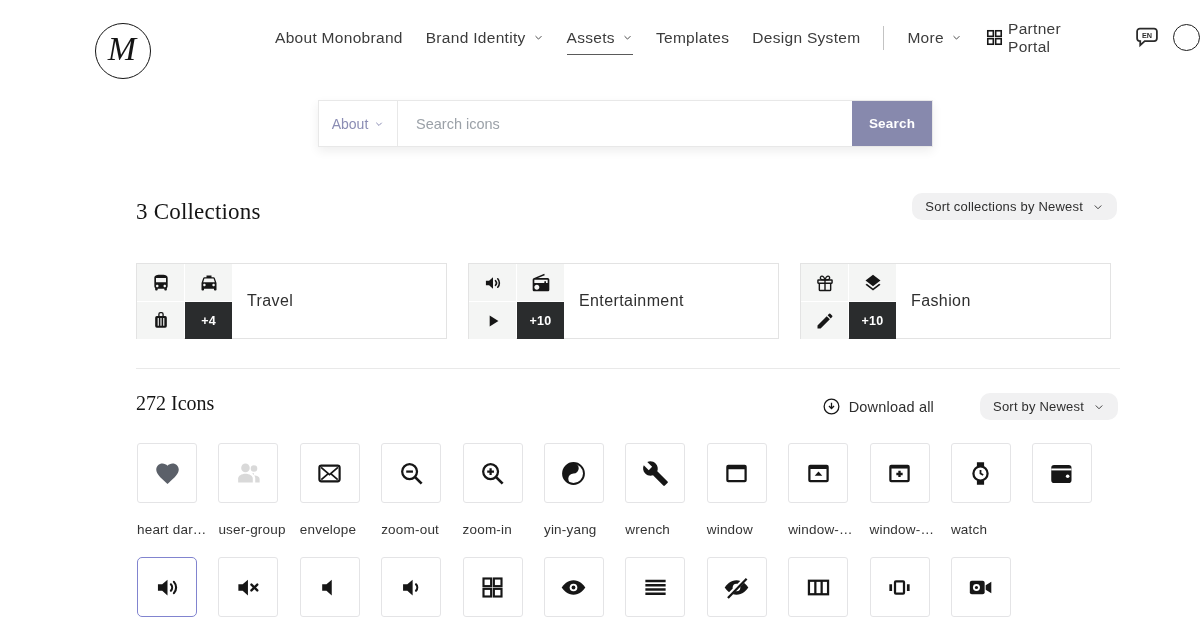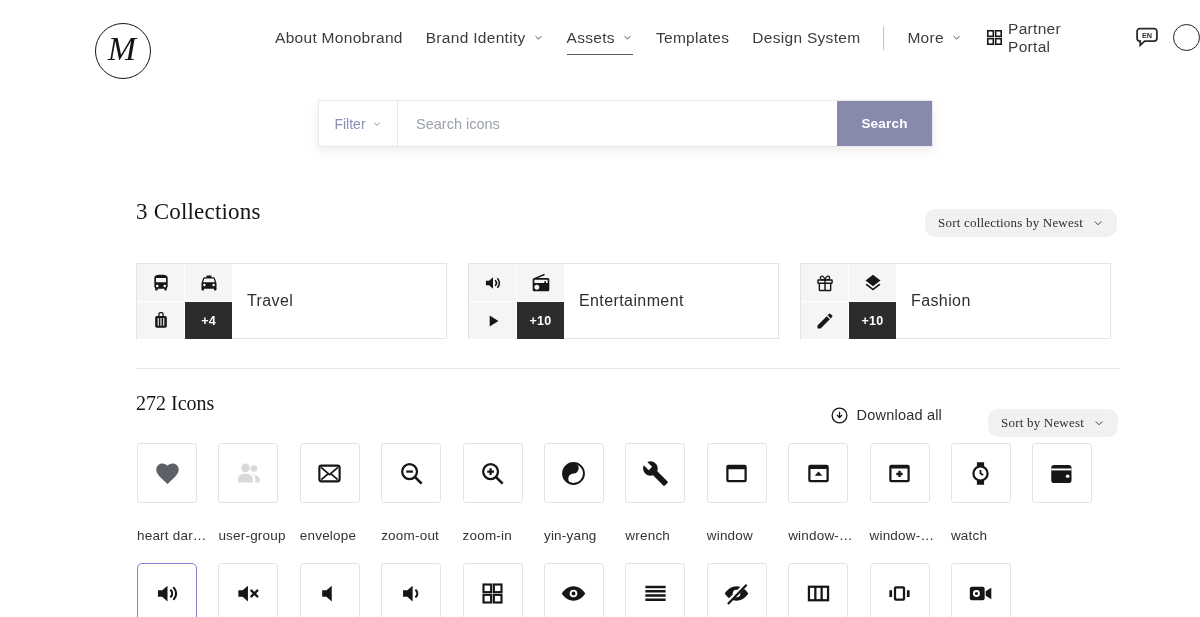--- a/index.html
+++ b/index.html
@@ -24,25 +24,25 @@
   .lang { display:inline-flex; margin-left:34px; cursor:pointer; color:#2b2b2b; }
   .lang svg { width:26px; height:25px; }
   .edge-circle { width:27px; height:27px; border:1.7px solid #1d1d1d; border-radius:50%; margin-left:13px; flex:0 0 auto; cursor:pointer; }
 
   
   .searchbar { position:absolute; left:318px; top:100px; width:615px; height:47px; background:#fff; border:1px solid #e8e8e8; box-shadow:0 4px 10px rgba(0,0,0,.07); display:flex; align-items:stretch; }
   .filter-btn { width:79px; flex:0 0 auto; background:transparent; border:none; border-right:1px solid #e8e8e8; color:#8b8db4; font-size:14px; display:flex; align-items:center; justify-content:center; gap:6px; cursor:pointer; font-family:inherit; }
   .filter-btn .chev svg { width:10px; height:10px; }
   .search-input { flex:1; border:none; outline:none; padding:0 18px; font-size:14.5px; color:#333; font-family:inherit; background:transparent; }
   .search-input::placeholder { color:#9ba1a8; }
-  .search-btn { width:95px; flex:0 0 auto; border:none; background:var(--accent,#8789ad); color:#fff; font-size:13.5px; font-weight:700; letter-spacing:.2px; cursor:pointer; font-family:inherit; }
+  .search-btn { width:80px; flex:0 0 auto; border:none; background:var(--accent,#8789ad); color:#fff; font-size:13.5px; font-weight:700; letter-spacing:.2px; cursor:pointer; font-family:inherit; }
 
   
   .serif-h1 { position:absolute; left:136px; top:199px; font-family:"Liberation Serif", serif; font-weight:500; font-size:23px; color:#141414; letter-spacing:.2px; }
-  .pill { display:inline-flex; align-items:center; gap:9px; background:#f1f1f2; border:none; border-radius:10px; padding:6px 13px; font-size:13px; color:#2e2e2e; letter-spacing:.2px; cursor:pointer; font-family:Liberation Serif, serif; white-space:nowrap;margin-top:16px; }
+  .pill { display:inline-flex; align-items:center; gap:9px; background:#f1f1f2; border:none; border-radius:10px; padding:6px 13px; font-size:13px; color:#2e2e2e; letter-spacing:.2px; cursor:pointer; font-family:Liberation Sans, sans-serif; white-space:nowrap; }
   .pill .chev svg { width:12px; height:12px; }
   .sort-collections { position:absolute; right:83px; top:193px; }
 
   
   .cards { position:absolute; left:136px; top:263px; display:flex; gap:21px; }
   .card { width:311px; height:76px; border:1px solid #e3e3e3; background:#fff; display:flex; align-items:stretch; cursor:pointer; }
   .tilegrid { flex:0 0 auto; display:grid; grid-template-columns:47px 47px; grid-template-rows:37px 37px; gap:1px; background:#fff; }
   .tile { background:#f4f5f4; display:flex; align-items:center; justify-content:center; color:#161616; }
   .tile .icon svg { width:20px; height:20px; }
   .tile.dark { background:var(--dark-tile,#2a2c2d); color:#fff; font-size:12.5px; font-weight:700; letter-spacing:.2px; }
@@ -56,21 +56,21 @@
   .download { display:flex; align-items:center; gap:8px; font-size:14.5px; color:#2e2e2e; letter-spacing:.2px; cursor:pointer; text-decoration:none; }
   .download .icon svg { width:19px; height:19px; }
 
   
   .icon-grid { position:absolute; left:137px; top:443px; display:grid; grid-template-columns:repeat(12,60px); column-gap:21.4px; row-gap:20px; }
   .cell { display:flex; flex-direction:column; cursor:pointer; }
   .tilebox { position:relative; width:60px; height:60px; background:#fff; border:1px solid #e4e4e6; border-radius:3px; display:flex; align-items:center; justify-content:center; }
   .tilebox .icon svg { width:27px; height:27px; }
   .cell.selected .tilebox { border:1.7px solid var(--selected,#8184cf); border-radius:5px; }
   .cell.selected .tilebox::after { content:""; position:absolute; top:calc(100% + 4px); left:50%; transform:translateX(-50%); width:0; height:0; border-left:5px solid transparent; border-right:5px solid transparent; border-bottom:6px solid var(--selected,#8184cf); }
-  .cell-label { margin-top:25px; font-size:13.5px; color:#333; letter-spacing:.2px; white-space:nowrap; }
+  .cell-label { margin-top:19px; font-size:13.5px; color:#333; letter-spacing:.2px; white-space:nowrap; }
 
   .icon { display:inline-flex; color:#161616; line-height:0; }
 </style>
 </head>
 <body>
 
 <div class="page">
 
   <header>
     <div class="logo">
@@ -131,21 +131,21 @@
           <path d="M5.2 3.5h13.6a2.7 2.7 0 0 1 2.7 2.7v6.6a2.7 2.7 0 0 1-2.7 2.7H9.8l-4.3 3.9v-3.9h-.3a2.7 2.7 0 0 1-2.7-2.7V6.2a2.7 2.7 0 0 1 2.7-2.7z" fill="none" stroke="currentColor" stroke-width="1.7"></path>
           <text x="12" y="12.4" text-anchor="middle" font-size="7" font-weight="700" font-family="Liberation Sans, sans-serif" fill="currentColor">EN</text>
         </svg>
       </span>
       <span class="edge-circle"></span>
     </div>
   </header>
 
   <div class="searchbar">
     <button class="filter-btn">
-      <span>Filter</span>
+      <span>About</span>
       <span class="chev">
         <svg viewBox="0 0 24 24" fill="none" stroke="currentColor" stroke-width="2.4">
             <path d="M5.5 9l6.5 6.5L18.5 9"></path>
           </svg>
       </span>
     </button>
     <input class="search-input" placeholder="Search icons" style="">
     <button class="search-btn">Search</button>
   </div>
 

